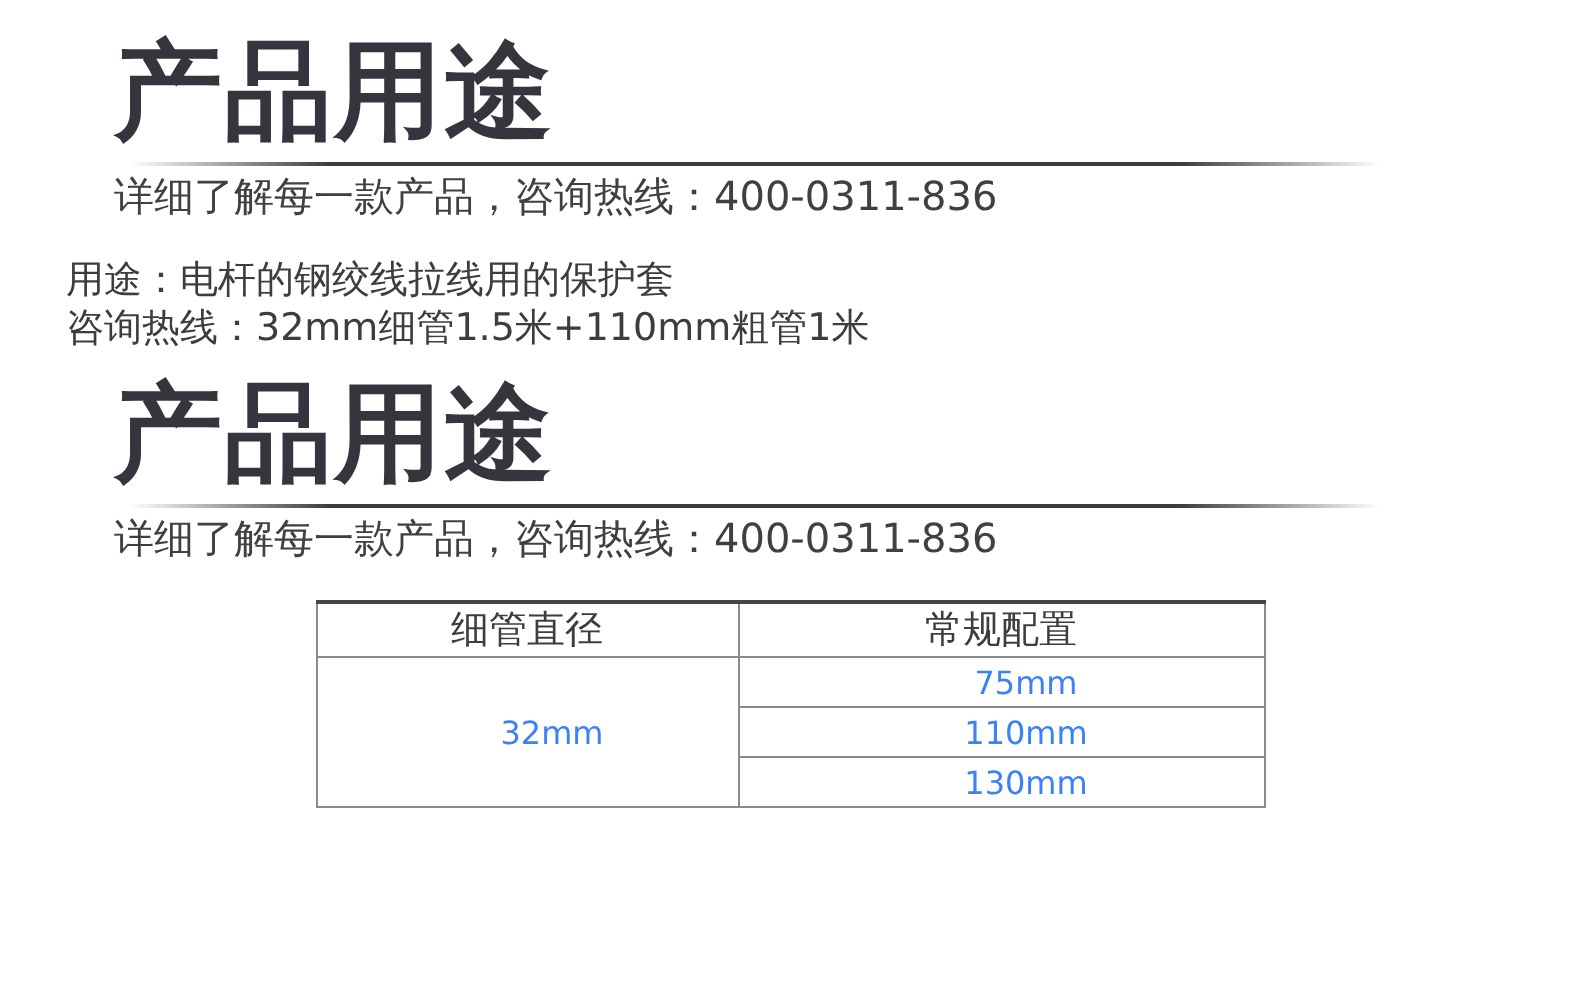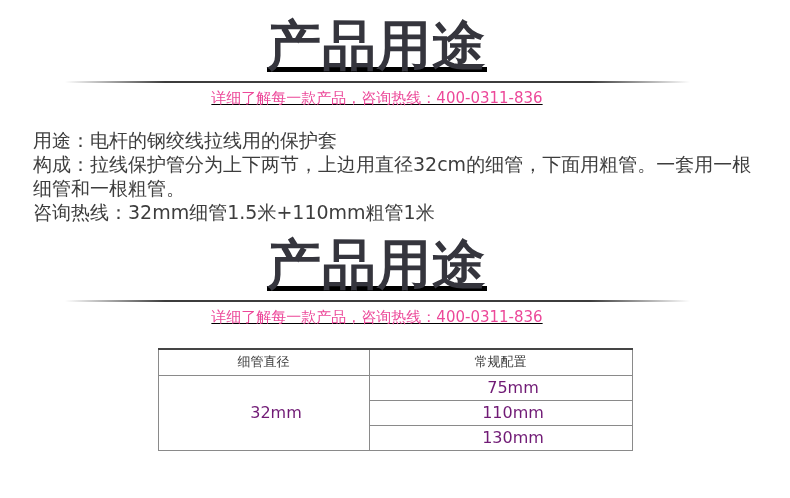--- a/index.html
+++ b/index.html
@@ -9,45 +9,44 @@
     font-family: "DejaVu Sans", "Liberation Sans", sans-serif;
     overflow: hidden;
   }
   .page { width: 790px; height: 498px; background: #ffffff; }
 
   
   .section-header {
     width: 640px;
     margin: 0 auto;
     transform: translateX(-18px);
-    text-align: center;
-    text-decoration: underline;
+    text-align: left;
   }
   .big-title {
     font-size: 54px;
     line-height: 1.0;
     font-weight: 900;
     color: #35353d;
     letter-spacing: 1px;
     white-space: nowrap;
   }
   .divider {
     height: 2px;
     width: 625px;
     margin: 8px auto 5px auto;
     background: linear-gradient(to right,
       rgba(60,60,60,0) 0%,
       #3c3c3c 16%,
       #3c3c3c 84%,
       rgba(60,60,60,0) 100%);
   }
   .subtitle {
-    font-size: 15px;
+    font-size: 20px;
     line-height: 20px;
-    color: #ec4899;
+    color: #404040;
     white-space: nowrap;
   }
 
   .section-usage .section-header { padding-top: 19px; }
   .section-specs .section-header { padding-top: 14px; }
 
   .body-text {
     margin-top: 20px;
     padding-left: 33px;
     padding-right: 20px;
@@ -68,47 +67,46 @@
   }
   table.spec-table th,
   table.spec-table td {
     border: 1px solid #8a8a8a;
     text-align: center;
     vertical-align: middle;
     background: #ffffff;
   }
   table.spec-table th {
     height: 26px;
-    font-size: 13px;
+    font-size: 19px;
     font-weight: normal;
     color: #3d3d3d;
   }
   table.spec-table td {
     height: 25px;
     font-size: 16px;
-    color: #701a75;
+    color: #3b82f6;
     padding-left: 25px;
   }
   table.spec-table .col-thin { width: 211px; }
 </style>
 </head>
 <body>
 
 <div class="page">
 
   <div class="section-usage">
     <div class="section-header">
       <div class="big-title">产品用途</div>
       <div class="divider"></div>
       <div class="subtitle">详细了解每一款产品，咨询热线：400-0311-836</div>
     </div>
 
     <div class="body-text">
       <p class="body-line">用途：电杆的钢绞线拉线用的保护套</p>
-      <p class="body-line">构成：拉线保护管分为上下两节，上边用直径32cm的细管，下面用粗管。一套用一根细管和一根粗管。</p>
       <p class="body-line">咨询热线：32mm细管1.5米+110mm粗管1米</p>
     </div>
   </div>
 
   <div class="section-specs">
     <div class="section-header">
       <div class="big-title">产品用途</div>
       <div class="divider"></div>
       <div class="subtitle">详细了解每一款产品，咨询热线：400-0311-836</div>
     </div>

